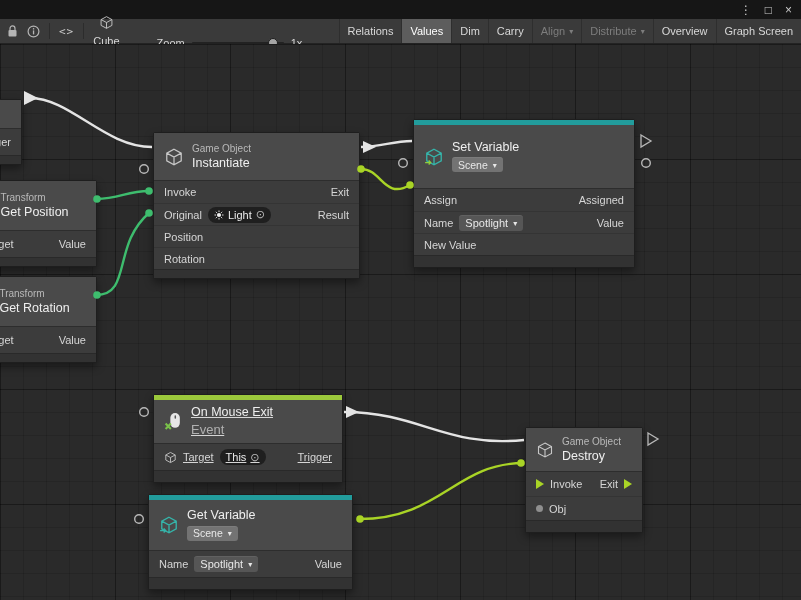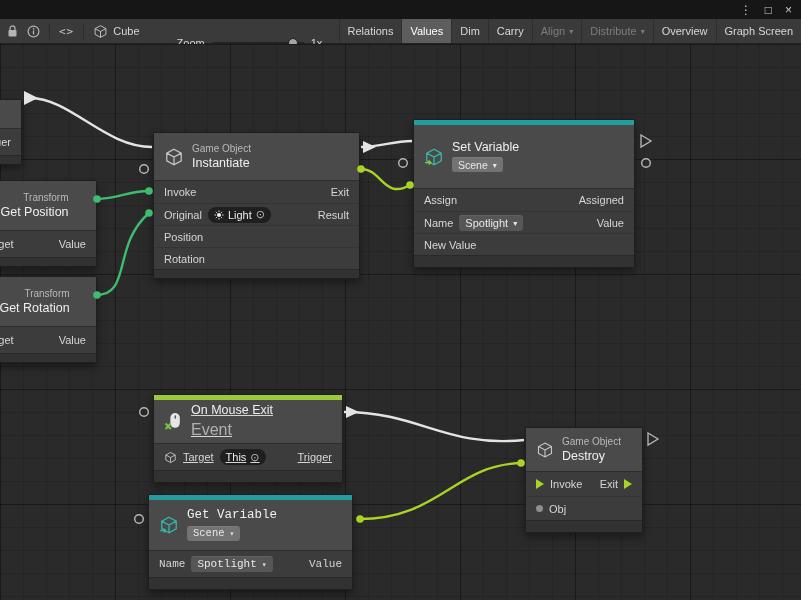--- a/index.html
+++ b/index.html
@@ -20,21 +20,21 @@
        font-size:11px;color:#e6e6e6;min-width:108px;}
   .win-controls{margin-left:auto;display:flex;align-items:center;gap:13px;padding-right:9px;color:#c9c9c9;font-size:12px;}
   .win-controls span{cursor:default;line-height:1;}
 
   
   .toolbar{height:25px;background:#3a3a3a;border-bottom:1px solid #232323;display:flex;align-items:stretch;
            font-size:11px;color:#d6d6d6;}
   .tb-left{display:flex;align-items:center;gap:9px;padding-left:7px;}
   .tb-sep{width:1px;height:16px;background:#2c2c2c;align-self:center;}
   .tb-code{color:#c9c9c9;font-family:"DejaVu Sans Mono",monospace;font-size:11px;letter-spacing:1px;}
-  .tb-target{display:flex;align-items:center;gap:5px;}
+  .tb-target{display:flex;align-items:center;gap:5px;flex-direction:column;}
   .tb-zoom{display:flex;align-items:center;gap:7px;margin-left:28px;margin-top:24px;}
   .slider{position:relative;width:92px;height:12px;display:flex;align-items:center;}
   .slider .track{width:100%;height:2px;background:#222;border-radius:1px;}
   .slider .knob{position:absolute;left:76px;top:1px;width:10px;height:10px;border-radius:50%;background:#a5a5a5;border:1px solid #1d1d1d;}
   .tb-right{margin-left:auto;display:flex;align-items:stretch;}
   .tb-btn{display:flex;align-items:center;gap:4px;padding:0 8px;border-left:1px solid #2e2e2e;color:#d8d8d8;cursor:default;}
   .tb-btn.active{background:#5d5d5d;color:#fff;}
   .tb-btn.disabled{color:#7d7d7d;}
   .caret{font-size:8px;line-height:1;transform:translateY(1px);}
 
@@ -50,23 +50,23 @@
   
   .node{position:absolute;background:#3c3c3c;border:1px solid #1e1e1e;border-radius:2px;
         box-shadow:0 4px 8px rgba(0,0,0,.4);color:#d6d6d6;font-size:11px;z-index:10;}
   .accent{height:5px;}
   .accent-teal{background:var(--teal-accent);}
   .accent-green{background:var(--green-accent);}
   .nh{background:#4a4a4a;display:flex;align-items:center;gap:8px;padding:6px 10px;border-bottom:1px solid #2d2d2d;}
   .nh .col{display:flex;flex-direction:column;gap:3px;align-items:flex-start;}
   .nh .cat{font-size:10px;color:#b9b9b9;line-height:1.1;}
   .nh .title{font-size:12.5px;color:#efefef;line-height:1.1;}
-  .nh .sub{font-size:16px;color:#b0b0b0;line-height:1.1;}
+  .nh .sub{font-size:13px;color:#b0b0b0;line-height:1.1;}
   .nh.center{justify-content:center;}
-  .nh.center .col{align-items:flex-end;}
+  .nh.center .col{align-items:flex-start;}
   .rows{}
   .row{display:flex;align-items:center;gap:6px;height:22px;padding:0 10px;border-top:1px solid #343434;white-space:nowrap;}
   .row:first-child{border-top:none;}
   .row-lg{height:26px;}
   .row-md{height:24px;}
   .lab-r{margin-left:auto;}
   .nfoot{height:9px;background:#323232;border-top:1px solid #292929;}
   .nfoot-lg{height:12px;}
 
   .chip-obj{display:inline-flex;align-items:center;gap:4px;background:#1f1f1f;border-radius:8px;
@@ -292,21 +292,21 @@
           <span class="chip-obj">
             <span>This</span>
             <span class="picker">⊙</span>
           </span>
           <span class="lab-r">Trigger</span>
         </div>
       </div>
       <div class="nfoot nfoot-lg"></div>
     </div>
 
-    <div class="node" style="left:148px;top:450px;width:205px;font-family:Liberation Mono, monospace;">
+    <div class="node" style="left:148px;top:450px;width:205px;">
       <div class="accent accent-teal"></div>
       <div class="nh" style="height:51px;">
         <svg width="20" height="20" viewBox="0 0 18 18">
           <path d="M9 2 L15.5 5.5 L15.5 12.5 L9 16 L2.5 12.5 L2.5 5.5 Z M2.5 5.5 L9 9 L15.5 5.5 M9 9 L9 16" fill="none" stroke="#35b5aa" stroke-width="1.2"></path>
           <path d="M1 14 L6 14 M4.2 12.2 L6 14 L4.2 15.8" fill="none" stroke="#35b5aa" stroke-width="1.2"></path>
         </svg>
         <div class="col">
           <div class="title">Get Variable</div>
           <span class="chip-dd chip-dd-sm">
             <span>Scene</span>

